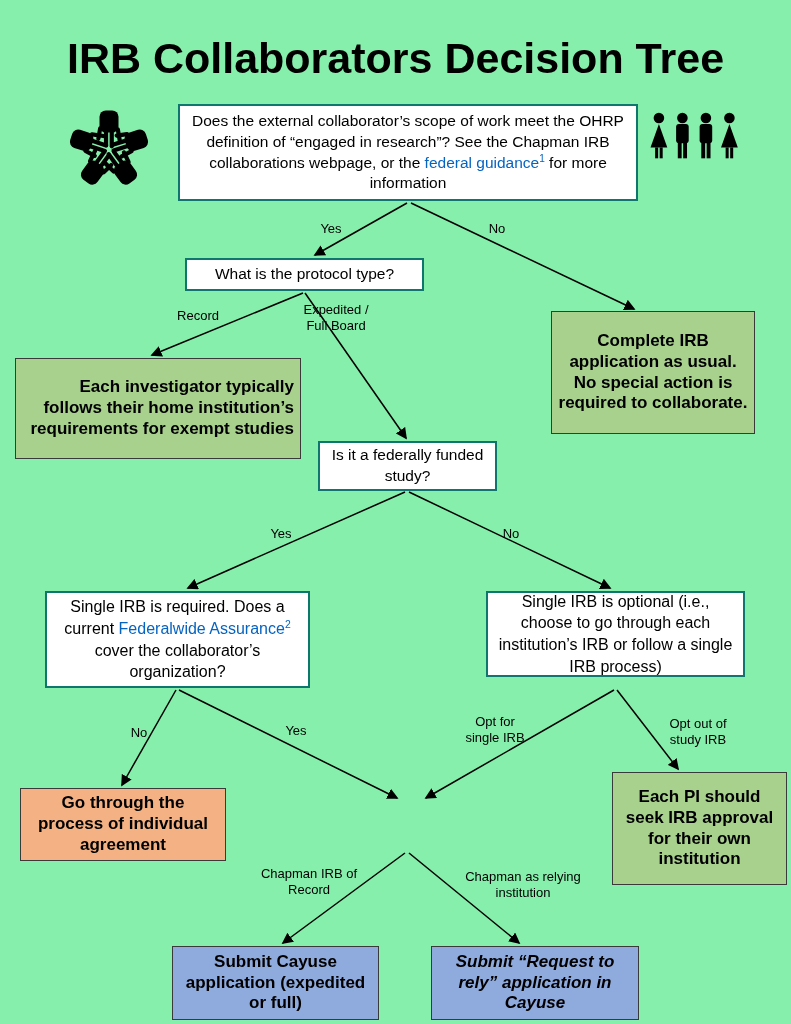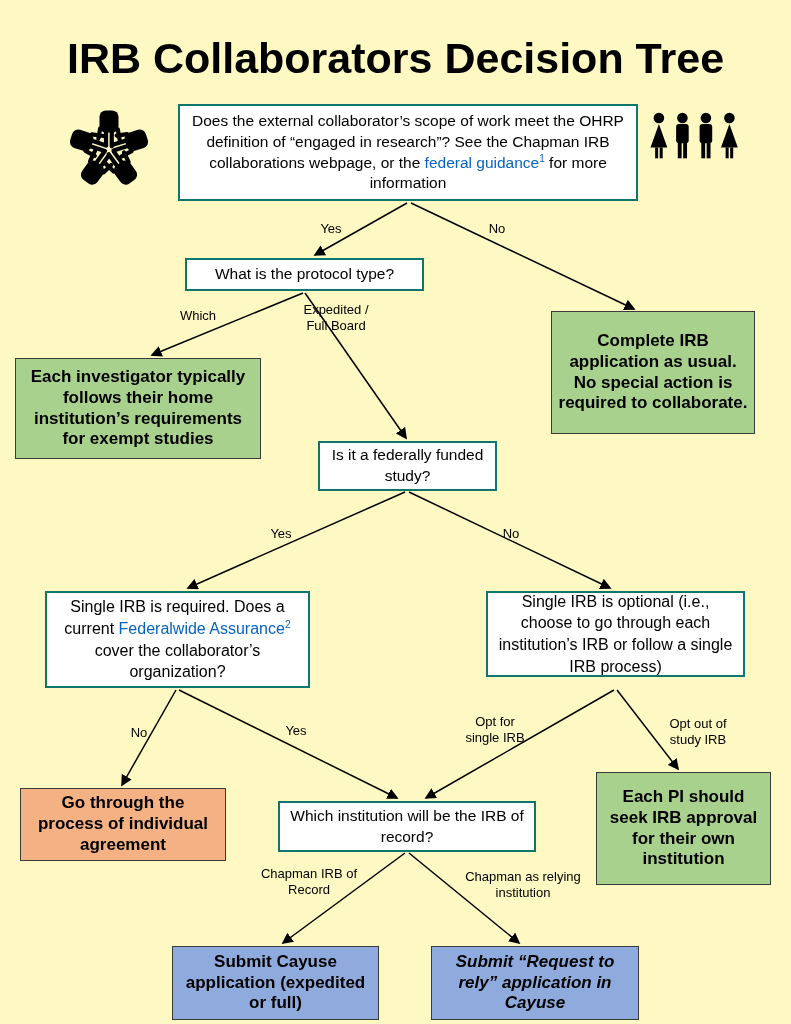--- a/index.html
+++ b/index.html
@@ -1,16 +1,16 @@
 <!DOCTYPE html>
 <html><head>
 <meta charset="utf-8">
 <style>
   html,body{margin:0;padding:0;background:#fff;}
-  .page{position:relative;width:791px;height:1024px;background:#fef9c3;overflow:hidden;
+  .page{position:relative;width:791px;height:1024px;background:#86efac;overflow:hidden;
         font-family:"Liberation Sans",sans-serif;color:#000;}
   .title{position:absolute;top:34px;left:0;width:100%;text-align:center;
          font-size:43px;font-weight:bold;}
   .arrows{position:absolute;left:0;top:0;pointer-events:none;}
   .node{position:absolute;box-sizing:border-box;display:flex;align-items:center;
         justify-content:center;text-align:center;}
   .node>span,.node>.inner{display:block;width:100%;}
   .q{background:#fff;border:2px solid #0f766e;font-size:15.5px;line-height:1.35;padding:2px 6px;}
   .fill{border:1.5px solid #3a3a3a;font-weight:bold;font-size:17px;line-height:1.22;padding:3px 6px;}
   .green{background:#a9d18e;}
@@ -111,21 +111,21 @@
   </div>
 
   <div class="node q" style="left:185px;top:258px;width:239px;height:33px;">
     <span>What is the protocol type?</span>
   </div>
 
   <div class="node fill green" style="left:551px;top:311px;width:204px;height:123px;">
     <span>Complete IRB application as usual. No special action is required to collaborate.</span>
   </div>
 
-  <div class="node fill green" style="left:15px;top:358px;width:246px;height:101px;">
+  <div class="node fill green" style="left:15px;top:358px;width:286px;height:101px;text-align:right;">
     <span>Each investigator typically follows their home institution’s requirements for exempt studies</span>
   </div>
 
   <div class="node q" style="left:318px;top:441px;width:179px;height:50px;">
     <span>Is it a federally funded study?</span>
   </div>
 
   <div class="node q" style="left:45px;top:591px;width:265px;height:97px;font-size:16px;justify-content:center;">
     <div class="inner">
       <span>Single IRB is required. Does a current </span><a class="link"><span>Federalwide Assurance</span><sup>2</sup></a><span> cover the collaborator’s organization?</span>
@@ -133,39 +133,36 @@
   </div>
 
   <div class="node q" style="left:486px;top:591px;width:259px;height:86px;font-size:16px;">
     <span>Single IRB is optional (i.e., choose to go through each institution’s IRB or follow a single IRB process)</span>
   </div>
 
   <div class="node fill orange" style="left:20px;top:788px;width:206px;height:73px;">
     <span>Go through the process of individual agreement</span>
   </div>
 
-  <div class="node q" style="left:278px;top:801px;width:258px;height:51px;">
-    <span>Which institution will be the IRB of record?</span>
-  </div>
 
-  <div class="node fill green" style="left:596px;top:772px;width:175px;height:113px;">
+  <div class="node fill green" style="left:612px;top:772px;width:175px;height:113px;">
     <span>Each PI should seek IRB approval for their own institution</span>
   </div>
 
   <div class="node fill blue" style="left:172px;top:946px;width:207px;height:74px;">
     <span>Submit Cayuse application (expedited or full)</span>
   </div>
 
   <div class="node fill blue" style="left:431px;top:946px;width:208px;height:74px;font-style:italic;">
     <span>Submit “Request to rely” application in Cayuse</span>
   </div>
 
   <div class="edge-label" style="left:331px;top:221px;">Yes</div>
   <div class="edge-label" style="left:497px;top:221px;">No</div>
-  <div class="edge-label" style="left:198px;top:308px;">Which</div>
+  <div class="edge-label" style="left:198px;top:308px;">Record</div>
   <div class="edge-label" style="left:336px;top:302px;width:84px;">Expedited / Full Board</div>
   <div class="edge-label" style="left:281px;top:526px;">Yes</div>
   <div class="edge-label" style="left:511px;top:526px;">No</div>
   <div class="edge-label" style="left:139px;top:725px;">No</div>
   <div class="edge-label" style="left:296px;top:723px;">Yes</div>
   <div class="edge-label" style="left:495px;top:714px;width:72px;">Opt for single IRB</div>
   <div class="edge-label" style="left:698px;top:716px;width:82px;">Opt out of study IRB</div>
   <div class="edge-label" style="left:309px;top:866px;width:108px;">Chapman IRB of Record</div>
   <div class="edge-label" style="left:523px;top:869px;width:130px;">Chapman as relying institution</div>
 

